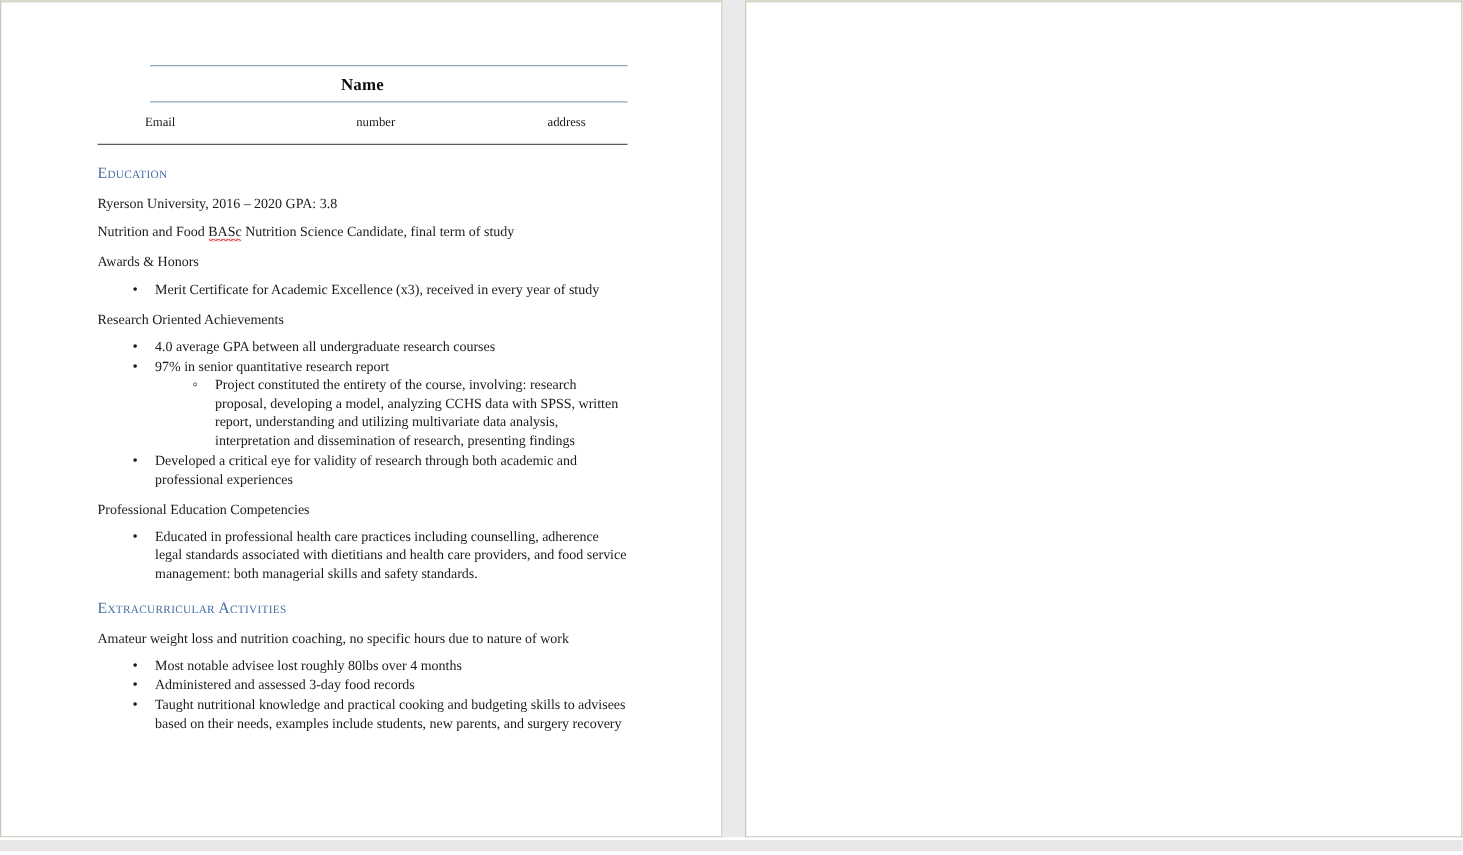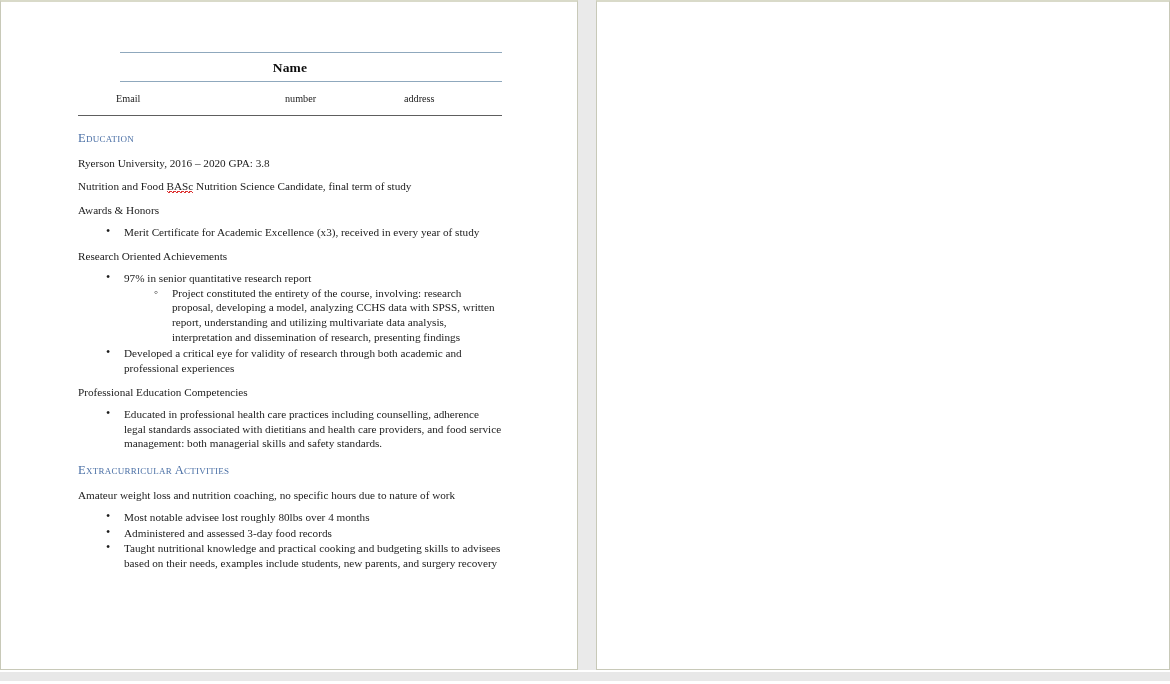--- a/index.html
+++ b/index.html
@@ -95,21 +95,21 @@
 
   .contact-row {
     position: relative;
     height: 20px;
     margin-top: 10px;
     font-size: 10.2px;
     color: #1b1b1b;
   }
   .contact-row .c-email   { position: absolute; left: 38px;  top: 0; text-align: center; }
   .contact-row .c-number  { position: absolute; left: 207px; top: 0; }
-  .contact-row .c-address { position: absolute; left: 326px; top: 0; }
+  .contact-row .c-address { position: absolute; left: 360px; top: 0; }
   .rule-dark {
     border: 0;
     border-top: 1.4px solid #5e5e5e;
     margin: 3px 0 0 0;
   }
 
   
   .section-head {
     color: #4a6fa5;
     font-variant: small-caps;
@@ -212,20 +212,21 @@
         <span>Nutrition and Food </span><span class="spell">BASc</span><span> Nutrition Science Candidate, final term of study</span>
       </div>
 
       <div class="para">Awards &amp; Honors</div>
       <ul class="lvl1">
         <li>Merit Certificate for Academic Excellence (x3), received in every year of study</li>
       </ul>
 
       <div class="para">Research Oriented Achievements</div>
       <ul class="lvl1">
+        <li>4.0 average GPA between all undergraduate research courses</li>
         <li>
           <span>97% in senior quantitative research report</span>
           <ul class="lvl2">
             <li>Project constituted the entirety of the course, involving: research proposal, developing a model, analyzing CCHS data with SPSS, written report, understanding and utilizing multivariate data analysis, interpretation and dissemination of research, presenting findings</li>
           </ul>
         </li>
         <li>Developed a critical eye for validity of research through both academic and professional experiences</li>
       </ul>
 
       <div class="para">Professional Education Competencies</div>

